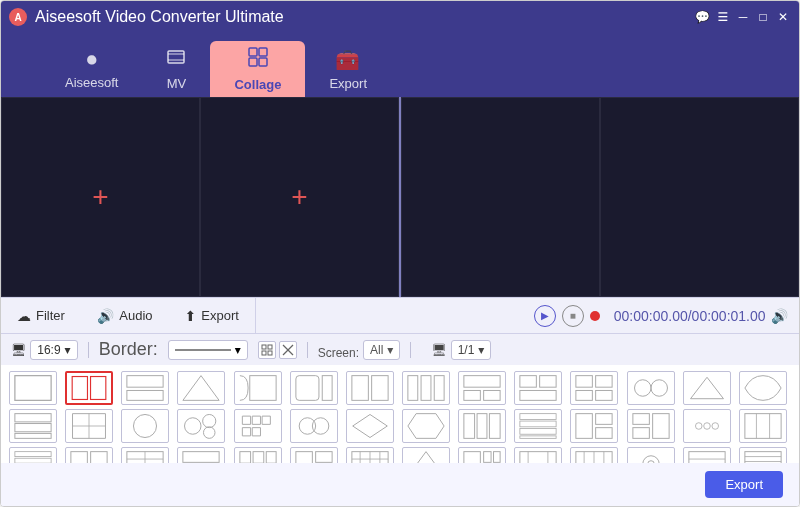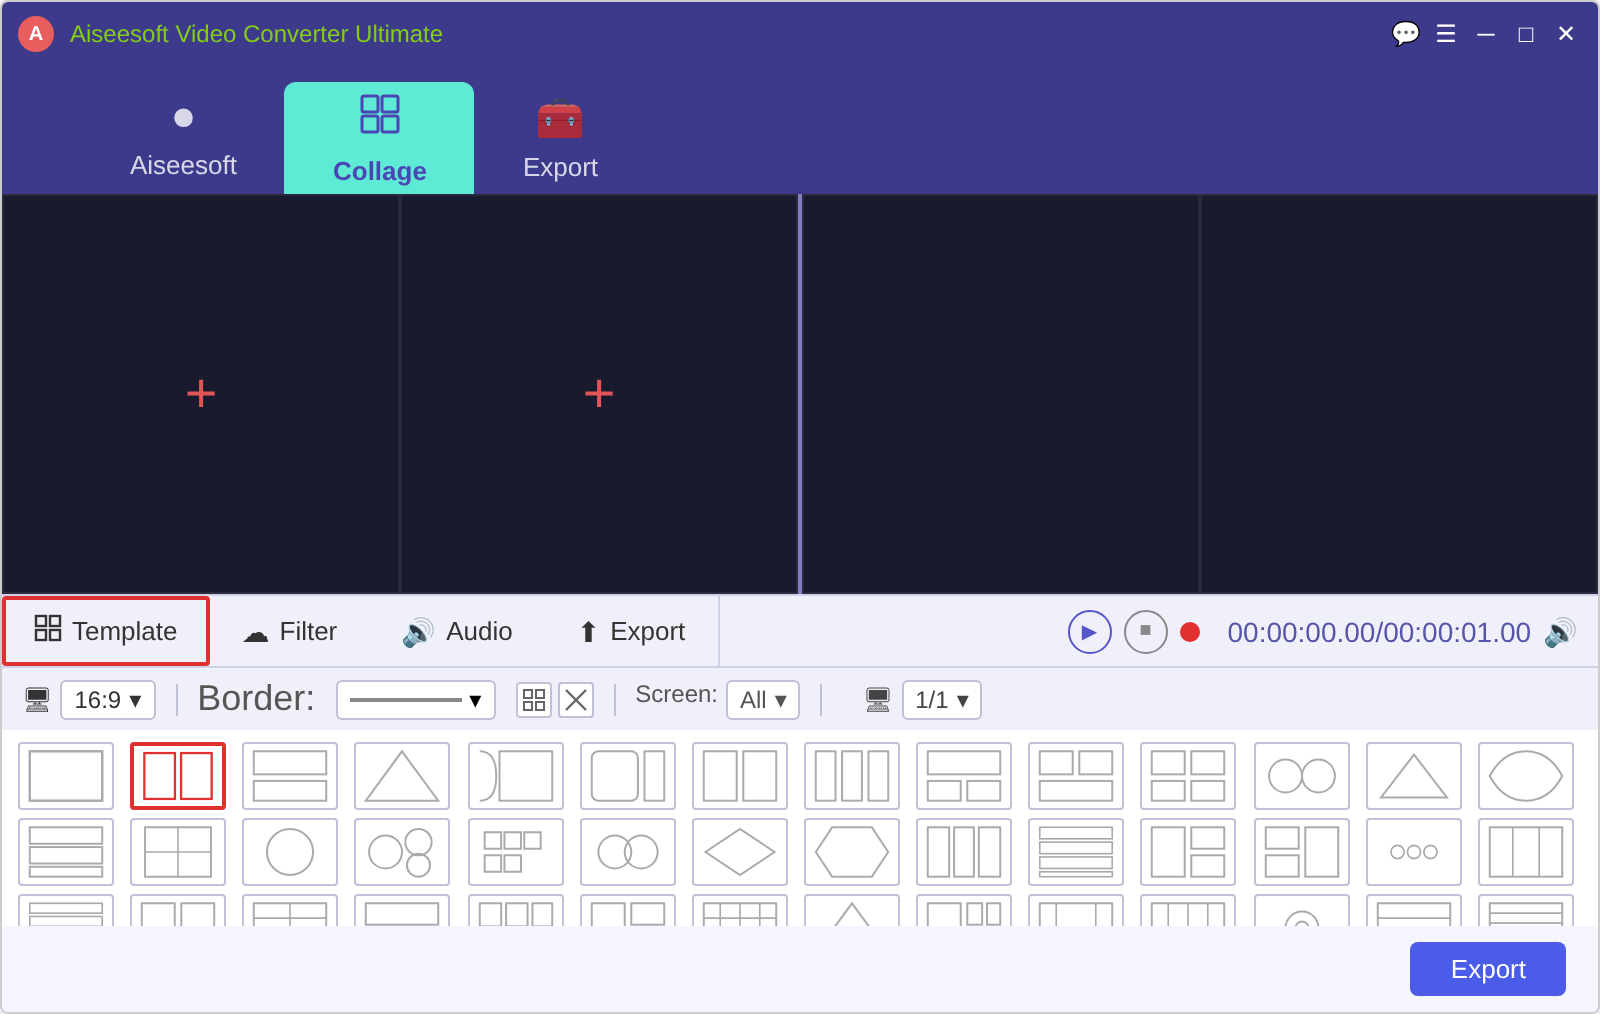--- a/index.html
+++ b/index.html
@@ -37,22 +37,22 @@
       background: #e85d5d;
       border-radius: 50%;
       display: flex;
       align-items: center;
       justify-content: center;
       font-size: 10px;
       color: white;
       font-weight: bold;
     }
     .title-text {
-      color: #84cc16;
-      font-size: 12px;
+      color: #ffffff;
+      font-size: 16px;
     }
     .title-bar-controls {
       display: flex;
       gap: 4px;
     }
     .title-btn {
       width: 16px;
       height: 16px;
       background: transparent;
       border: none;
@@ -81,21 +81,21 @@
       justify-content: center;
       padding: 8px 24px;
       cursor: pointer;
       color: rgba(255,255,255,0.8);
       font-size: 13px;
       gap: 4px;
       border-radius: 6px 6px 0 0;
       height: 56px;
     }
     .nav-tab.active {
-      background: #5eead4;
+      background: #fca5a5;
       color: #4a47b5;
     }
     .nav-tab-icon {
       font-size: 20px;
     }
 
     
     .main-content {
       flex: 1;
       background: #f5f5ff;
@@ -280,21 +280,21 @@
       display: flex;
       align-items: center;
       justify-content: center;
       font-size: 10px;
       cursor: pointer;
       color: #666;
       border-radius: 2px;
     }
     .screen-select {
       display: flex;
-      align-items: flex-start;
+      align-items: flex-end;
       gap: 4px;
       font-size: 12px;
       color: #555;
     }
     .page-indicator {
       display: flex;
       align-items: center;
       gap: 4px;
       font-size: 12px;
       color: #444;
@@ -378,20 +378,30 @@
       <button class="title-btn">─</button>
       <button class="title-btn">□</button>
       <button class="title-btn">✕</button>
     </div>
   </div>
 
   <div class="nav-tabs">
     <div class="nav-tab">
       <span class="nav-tab-icon">⏺</span>
       <span>Aiseesoft</span>
+    </div>
+    <div class="nav-tab">
+      <span class="nav-tab-icon">
+        <svg width="20" height="20" viewBox="0 0 20 20" fill="none">
+          <rect x="2" y="4" width="16" height="12" rx="1" stroke="rgba(255,255,255,0.8)" stroke-width="1.5" fill="none"></rect>
+          <path d="M2 7h16" stroke="rgba(255,255,255,0.8)" stroke-width="1"></path>
+          <path d="M2 13h16" stroke="rgba(255,255,255,0.8)" stroke-width="1"></path>
+        </svg>
+      </span>
+      <span>MV</span>
     </div>
     <div class="nav-tab active">
       <span class="nav-tab-icon">
         <svg width="22" height="22" viewBox="0 0 22 22" fill="none">
           <rect x="2" y="2" width="8" height="8" rx="1" stroke="#4a47b5" stroke-width="1.5" fill="none"></rect>
           <rect x="12" y="2" width="8" height="8" rx="1" stroke="#4a47b5" stroke-width="1.5" fill="none"></rect>
           <rect x="2" y="12" width="8" height="8" rx="1" stroke="#4a47b5" stroke-width="1.5" fill="none"></rect>
           <rect x="12" y="12" width="8" height="8" rx="1" stroke="#4a47b5" stroke-width="1.5" fill="none"></rect>
         </svg>
       </span>
@@ -415,31 +425,20 @@
         </div>
       </div>
       <div class="preview-right">
         <div class="preview-right-panel" style="border-right:1px solid #2a2a3e;"></div>
         <div class="preview-right-panel"></div>
       </div>
     </div>
 
     <div class="bottom-toolbar">
       <div class="tool-tabs">
-        <div class="tool-tab active">
-          <span class="tool-tab-icon">
-            <svg width="14" height="14" viewBox="0 0 14 14" fill="none">
-              <rect x="1" y="1" width="5" height="5" stroke="#333" stroke-width="1.2" fill="none"></rect>
-              <rect x="8" y="1" width="5" height="5" stroke="#333" stroke-width="1.2" fill="none"></rect>
-              <rect x="1" y="8" width="5" height="5" stroke="#333" stroke-width="1.2" fill="none"></rect>
-              <rect x="8" y="8" width="5" height="5" stroke="#333" stroke-width="1.2" fill="none"></rect>
-            </svg>
-          </span>
-          <span>Template</span>
-        </div>
         <div class="tool-tab">
           <span class="tool-tab-icon">☁</span>
           <span>Filter</span>
         </div>
         <div class="tool-tab">
           <span class="tool-tab-icon">🔊</span>
           <span>Audio</span>
         </div>
         <div class="tool-tab">
           <span class="tool-tab-icon">⬆</span>

